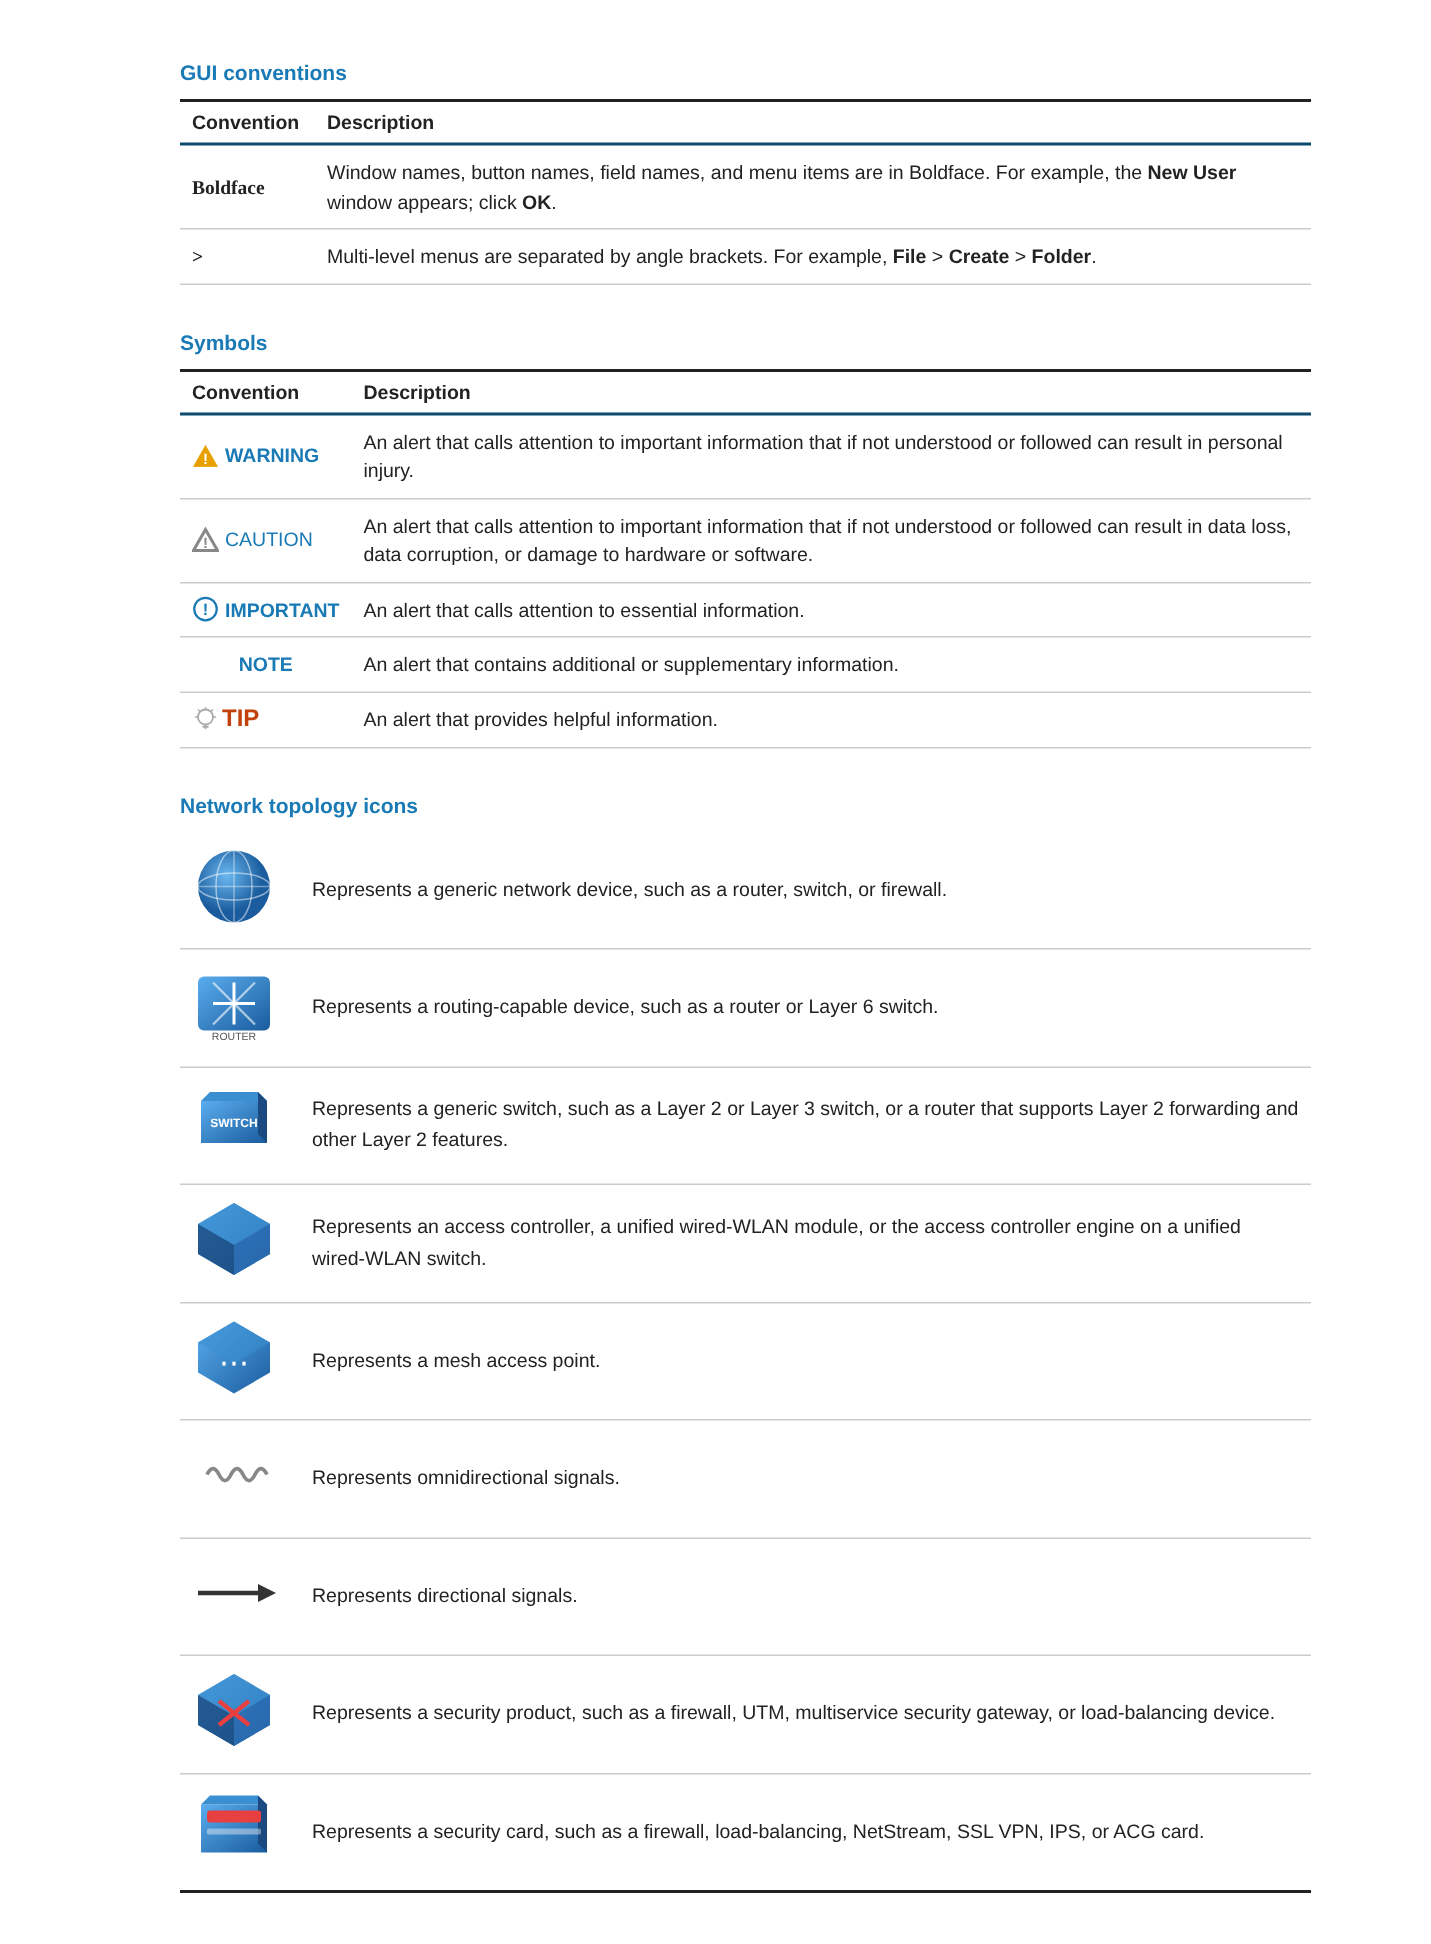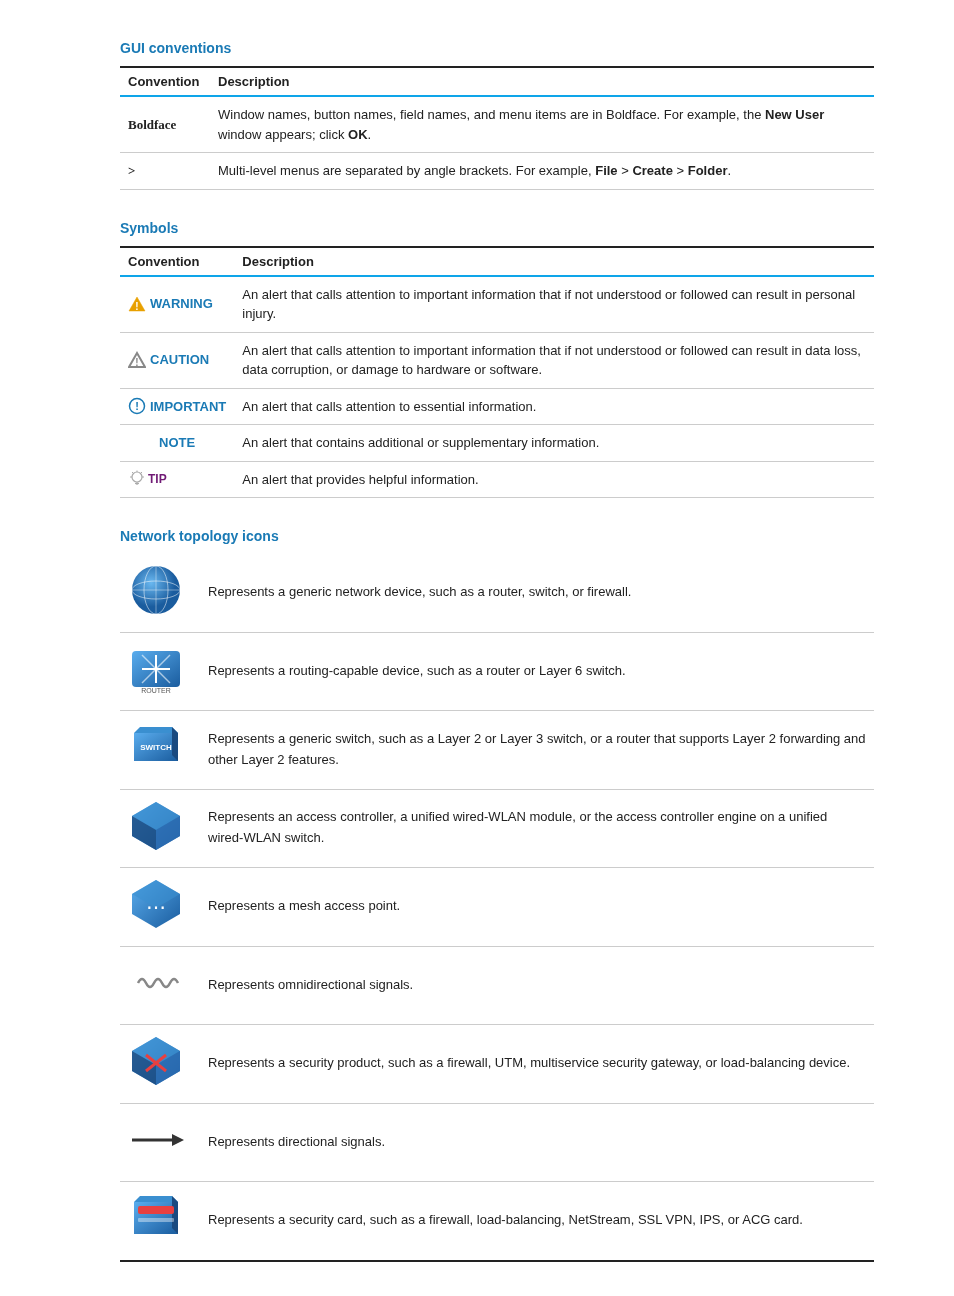--- a/index.html
+++ b/index.html
@@ -18,21 +18,21 @@
       margin-bottom: 10px;
     }
     .section { margin-bottom: 30px; }
     table {
       width: 100%;
       border-collapse: collapse;
       margin-bottom: 0;
     }
     table thead tr {
       border-top: 2px solid #222;
-      border-bottom: 2px solid #0ea5e9;
+      border-bottom: 2px solid #0c4a6e;
       margin-top: 30px;
     }
     table thead th {
       text-align: left;
       font-weight: bold;
       padding: 6px 8px;
       font-size: 13px;
     }
     table tbody tr {
       border-bottom: 1px solid #ccc;
@@ -153,21 +153,21 @@
         </td>
         <td>An alert that calls attention to important information that if not understood or followed can result in personal injury.</td>
       </tr>
       <tr>
         <td class="symbol-cell">
           <div class="caution-sym">
             <svg width="18" height="18" viewBox="0 0 18 18">
               <polygon points="9,2 17,16 1,16" fill="none" stroke="#888" stroke-width="2"></polygon>
               <text x="9" y="14.5" text-anchor="middle" font-size="10" font-weight="bold" fill="#888">!</text>
             </svg>
-            <span style="color:#1a7ab5;font-weight:bold;">CAUTION</span>
+            <span style="color:#1a7ab5;font-weight:normal;">CAUTION</span>
           </div>
         </td>
         <td>An alert that calls attention to important information that if not understood or followed can result in data loss, data corruption, or damage to hardware or software.</td>
       </tr>
       <tr>
         <td class="symbol-cell">
           <div class="important-sym">
             <svg width="18" height="18" viewBox="0 0 18 18">
               <circle cx="9" cy="9" r="7.5" fill="none" stroke="#1a7ab5" stroke-width="1.5"></circle>
               <text x="9" y="13" text-anchor="middle" font-size="11" font-weight="bold" fill="#1a7ab5">!</text>
@@ -189,21 +189,21 @@
             <svg width="18" height="18" viewBox="0 0 18 18">
               <circle cx="9" cy="7" r="5" fill="none" stroke="#aaa" stroke-width="1.2"></circle>
               <line x1="9" y1="12" x2="9" y2="15" stroke="#aaa" stroke-width="1.2"></line>
               <line x1="4" y1="7" x2="2" y2="7" stroke="#aaa" stroke-width="1"></line>
               <line x1="14" y1="7" x2="16" y2="7" stroke="#aaa" stroke-width="1"></line>
               <line x1="5.5" y1="3.5" x2="4" y2="2" stroke="#aaa" stroke-width="1"></line>
               <line x1="12.5" y1="3.5" x2="14" y2="2" stroke="#aaa" stroke-width="1"></line>
               <line x1="9" y1="2" x2="9" y2="0.5" stroke="#aaa" stroke-width="1"></line>
               <line x1="7" y1="13.5" x2="11" y2="13.5" stroke="#aaa" stroke-width="1.2"></line>
             </svg>
-            <span style="color:#701a75;font-weight:bold;font-size:12px;">TIP</span>
+            <span style="color:#c2410c;font-weight:bold;font-size:16px;">TIP</span>
           </div>
         </td>
         <td>An alert that provides helpful information.</td>
       </tr>
     </tbody>
   </table>
 </div>
 
 <div class="section">
   <h2 class="section-title">Network topology icons</h2>
@@ -310,50 +310,50 @@
               <path d="M0,0 Q4,-8 8,0 Q12,8 16,0 Q20,-8 24,0 Q28,8 32,0 Q36,-8 40,0"></path>
             </g>
           </svg>
         </td>
         <td class="topo-desc">Represents omnidirectional signals.</td>
       </tr>
 
       <tr>
         <td class="net-icon">
           <svg width="56" height="56" viewBox="0 0 56 56">
+            <line x1="4" y1="28" x2="44" y2="28" stroke="#333" stroke-width="3"></line>
+            <polygon points="44,22 56,28 44,34" fill="#333"></polygon>
+          </svg>
+        </td>
+        <td class="topo-desc">Represents directional signals.</td>
+      </tr>
+
+      <tr>
+        <td class="net-icon">
+          <svg width="56" height="56" viewBox="0 0 56 56">
             <defs>
               <linearGradient id="g7" x1="0%" y1="0%" x2="100%" y2="100%">
                 <stop offset="0%" stop-color="#5aadee"></stop>
                 <stop offset="100%" stop-color="#1a5c9e"></stop>
               </linearGradient>
             </defs>
             <polygon points="28,4 52,18 52,38 28,52 4,38 4,18" fill="url(#g7)"></polygon>
             <polygon points="28,4 52,18 28,32 4,18" fill="#3a8fd0" opacity="0.7"></polygon>
             <polygon points="4,18 28,32 28,52 4,38" fill="#1a4a80" opacity="0.8"></polygon>
             <polygon points="52,18 28,32 28,52 52,38" fill="#2a6ab0" opacity="0.8"></polygon>
             <line x1="18" y1="22" x2="38" y2="38" stroke="#e84040" stroke-width="3"></line>
             <line x1="38" y1="22" x2="18" y2="38" stroke="#e84040" stroke-width="3"></line>
           </svg>
         </td>
         <td class="topo-desc">Represents a security product, such as a firewall, UTM, multiservice security gateway, or load-balancing device.</td>
       </tr>
 
       <tr>
         <td class="net-icon">
           <svg width="56" height="56" viewBox="0 0 56 56">
-            <line x1="4" y1="28" x2="44" y2="28" stroke="#333" stroke-width="3"></line>
-            <polygon points="44,22 56,28 44,34" fill="#333"></polygon>
-          </svg>
-        </td>
-        <td class="topo-desc">Represents directional signals.</td>
-      </tr>
-
-      <tr>
-        <td class="net-icon">
-          <svg width="56" height="56" viewBox="0 0 56 56">
             <defs>
               <linearGradient id="g8" x1="0%" y1="0%" x2="100%" y2="100%">
                 <stop offset="0%" stop-color="#5aadee"></stop>
                 <stop offset="100%" stop-color="#1a5c9e"></stop>
               </linearGradient>
             </defs>
             <polygon points="6,12 50,12 50,44 6,44" fill="url(#g8)"></polygon>
             <polygon points="6,12 50,12 44,6 12,6" fill="#3a8fd0"></polygon>
             <polygon points="50,12 50,44 44,38 44,6" fill="#1a4a80"></polygon>
             <rect x="10" y="16" width="36" height="8" fill="#e84040" rx="2"></rect>

